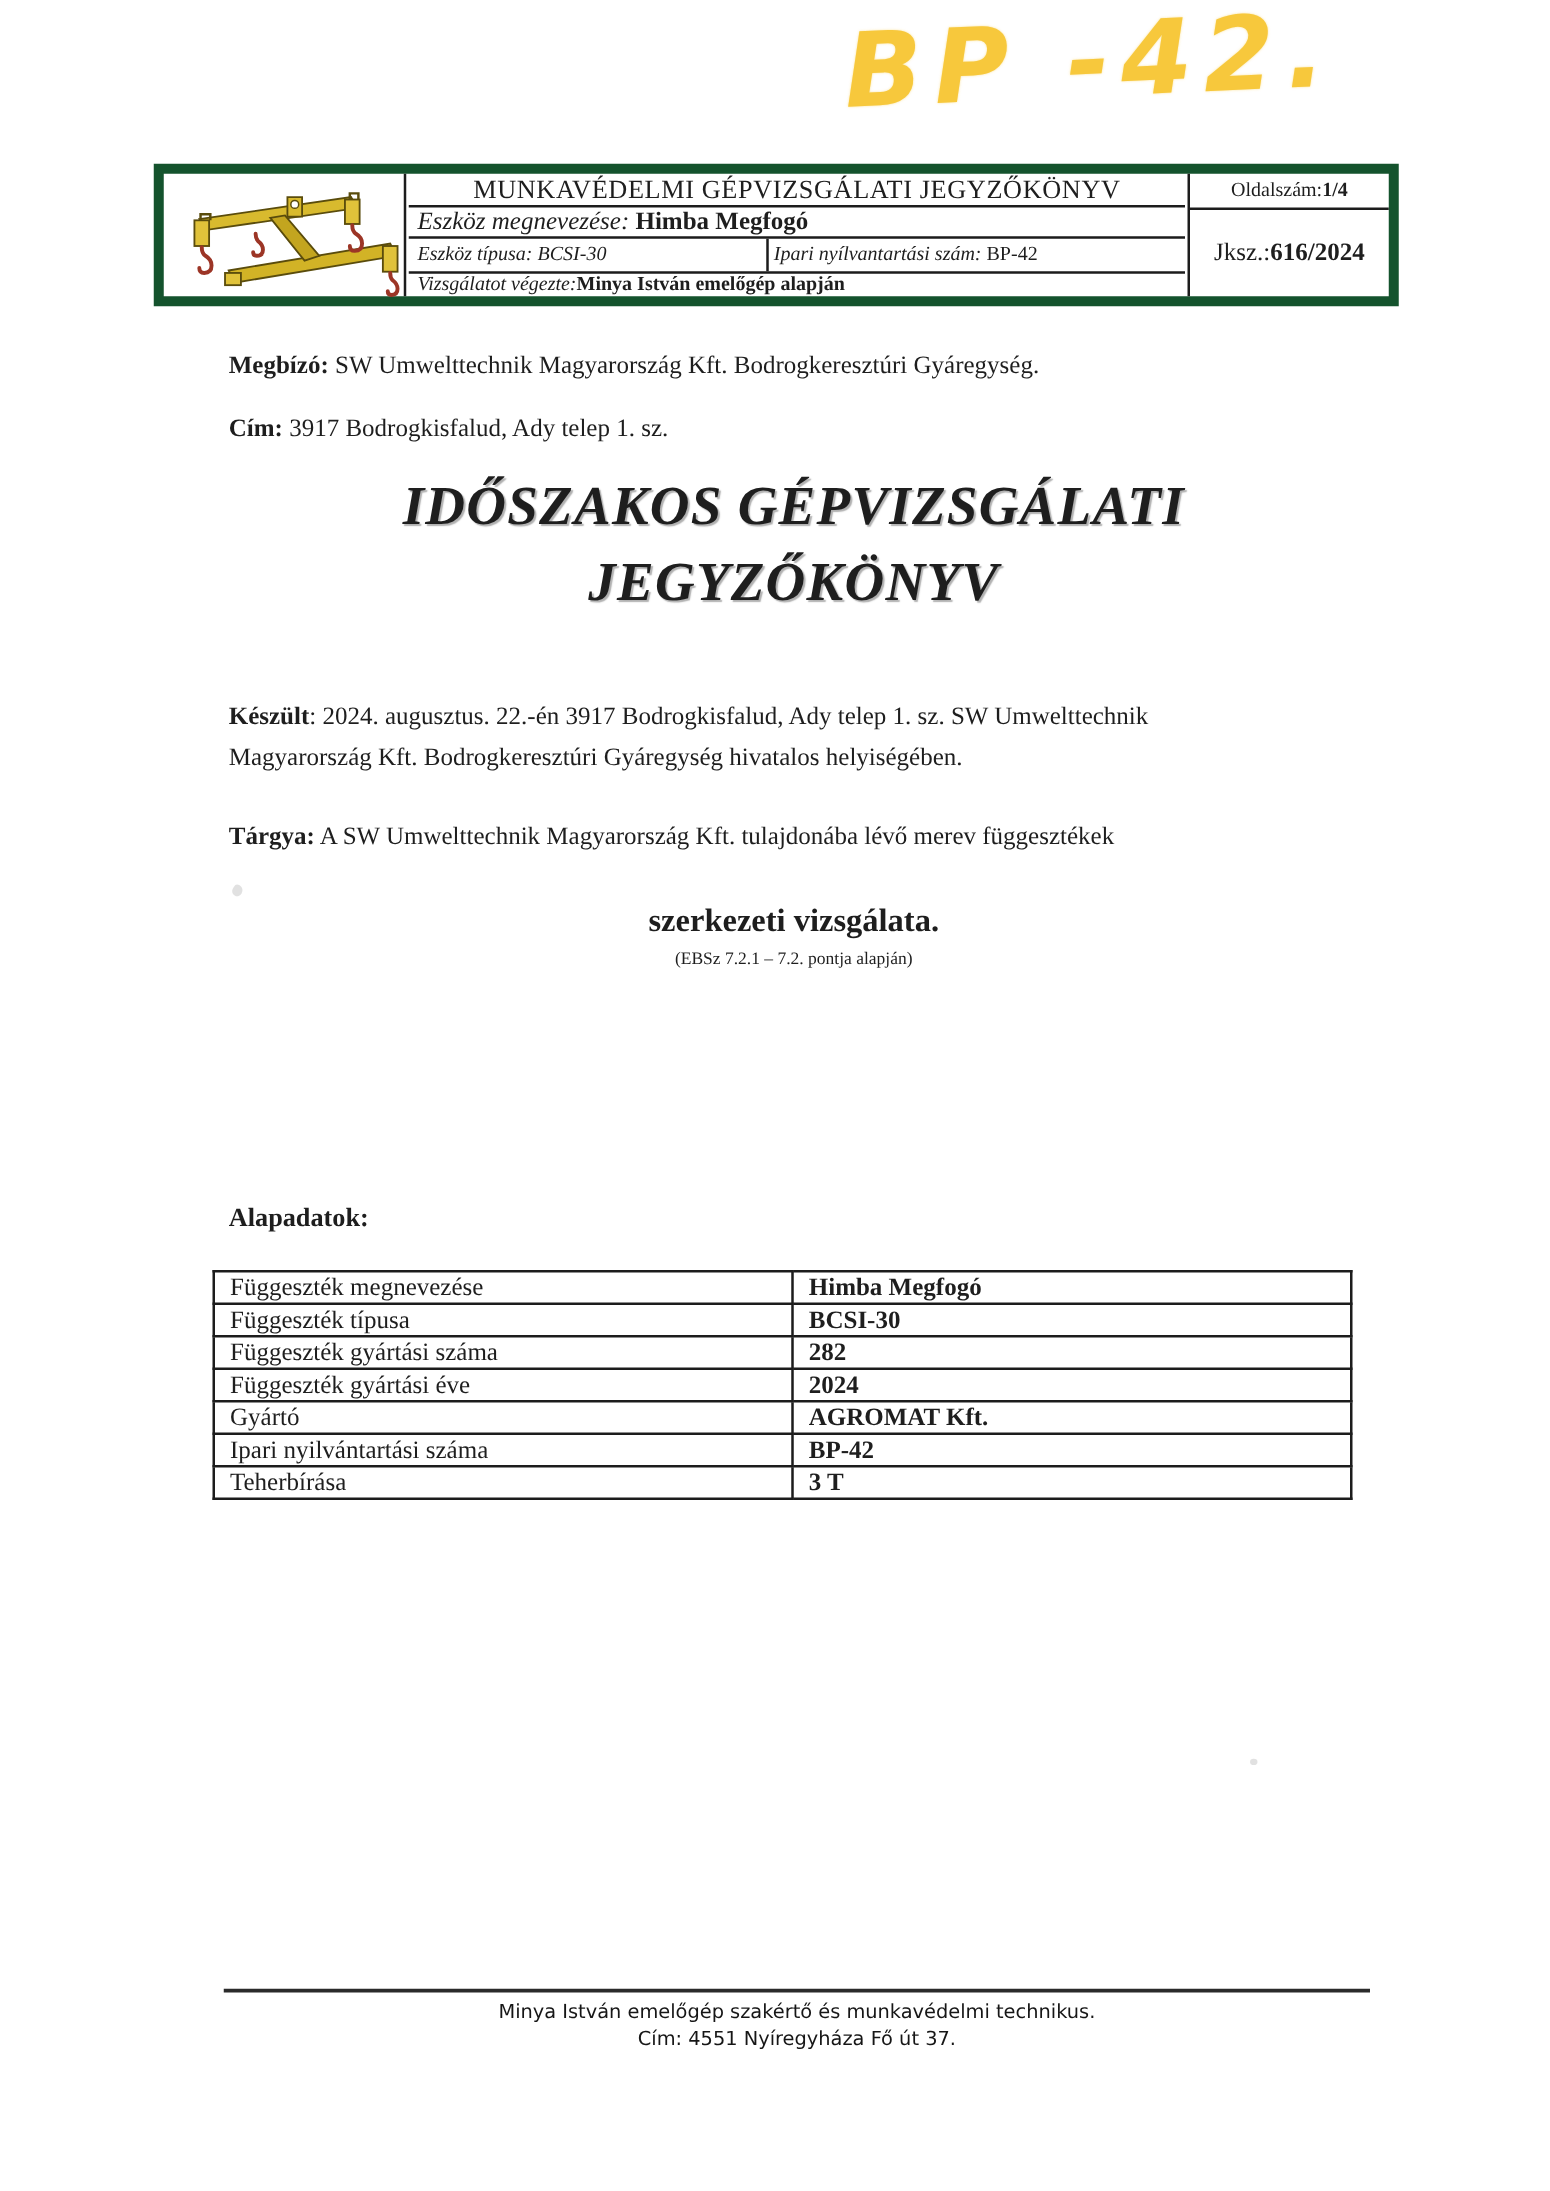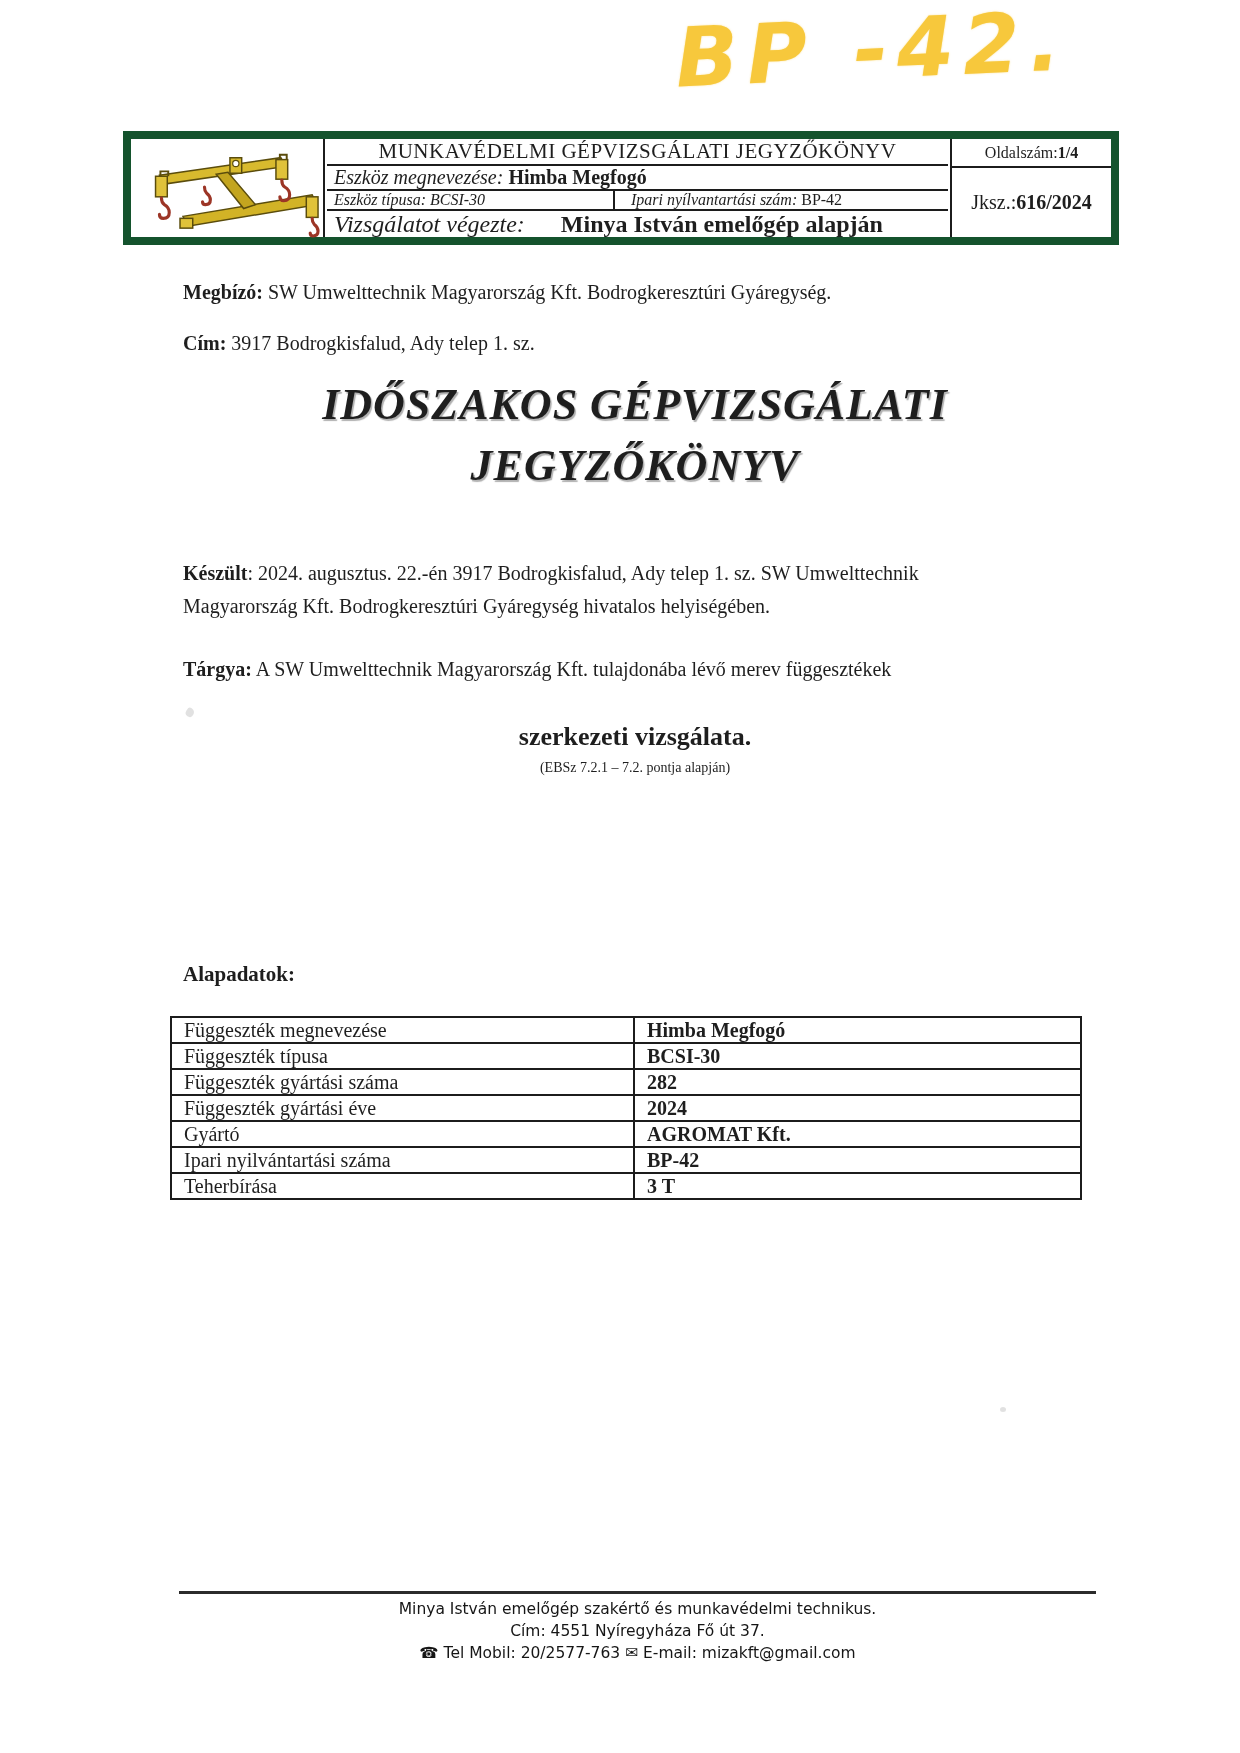--- a/index.html
+++ b/index.html
@@ -33,22 +33,22 @@
   .ht-right-bottom { flex:1; display:flex; align-items:center; justify-content:center; font-size:20px; }
   .ht-mid { position:absolute; left:196px; right:163px; top:0; bottom:0;
         display:flex; flex-direction:column; }
   .ht-r1 { height:27px; border-bottom:2px solid #1c1c1c; display:flex;
         align-items:center; justify-content:center; font-size:21px; letter-spacing:.5px; }
   .ht-r2 { height:26px; border-bottom:2px solid #1c1c1c; display:flex;
         align-items:center; padding-left:7px; font-size:20px; }
   .ht-r3 { height:29px; border-bottom:2px solid #1c1c1c; display:flex; font-size:16px; }
   .ht-r3a { width:288px; border-right:2px solid #1c1c1c; display:flex;
         align-items:center; padding-left:7px; }
-  .ht-r3b { flex:1; display:flex; align-items:center; padding-left:16px; }
-  .ht-r4 { flex:1; display:flex; align-items:center; padding-left:7px; font-size:24px;gap:36px; }
+  .ht-r3b { flex:1; display:flex; align-items:center; padding-left:4px; }
+  .ht-r4 { flex:1; display:flex; align-items:center; padding-left:7px; font-size:16px; }
   .it { font-style:italic; }
   .bd { font-weight:bold; }
 
   
   .para { position:absolute; font-size:20px; }
   .megbizo { left:183px; top:281px; }
   .cim { left:183px; top:332px; }
   .main-title { position:absolute; left:150px; top:374px; width:970px;
         text-align:center; font-style:italic; font-weight:bold;
         font-size:44px; line-height:61px; letter-spacing:1px;
@@ -212,21 +212,18 @@
         <td class="lab">Teherbírása</td>
         <td class="val">3 T</td>
       </tr>
     </tbody>
   </table>
 
   <div class="footer-rule"></div>
   <div class="footer">
     <div>Minya István emelőgép szakértő és munkavédelmi technikus.</div>
     <div>Cím: 4551 Nyíregyháza Fő út 37.</div>
-    <div>
-      <span>☎</span><span> Tel Mobil: 20/2577-763 </span><span>✉</span><span> E-mail: mizakft@gmail.com</span>
-    </div>
   </div>
 
   <div class="speck speck1"></div>
   <div class="speck speck2"></div>
 
 </div>
 
 </body></html>

